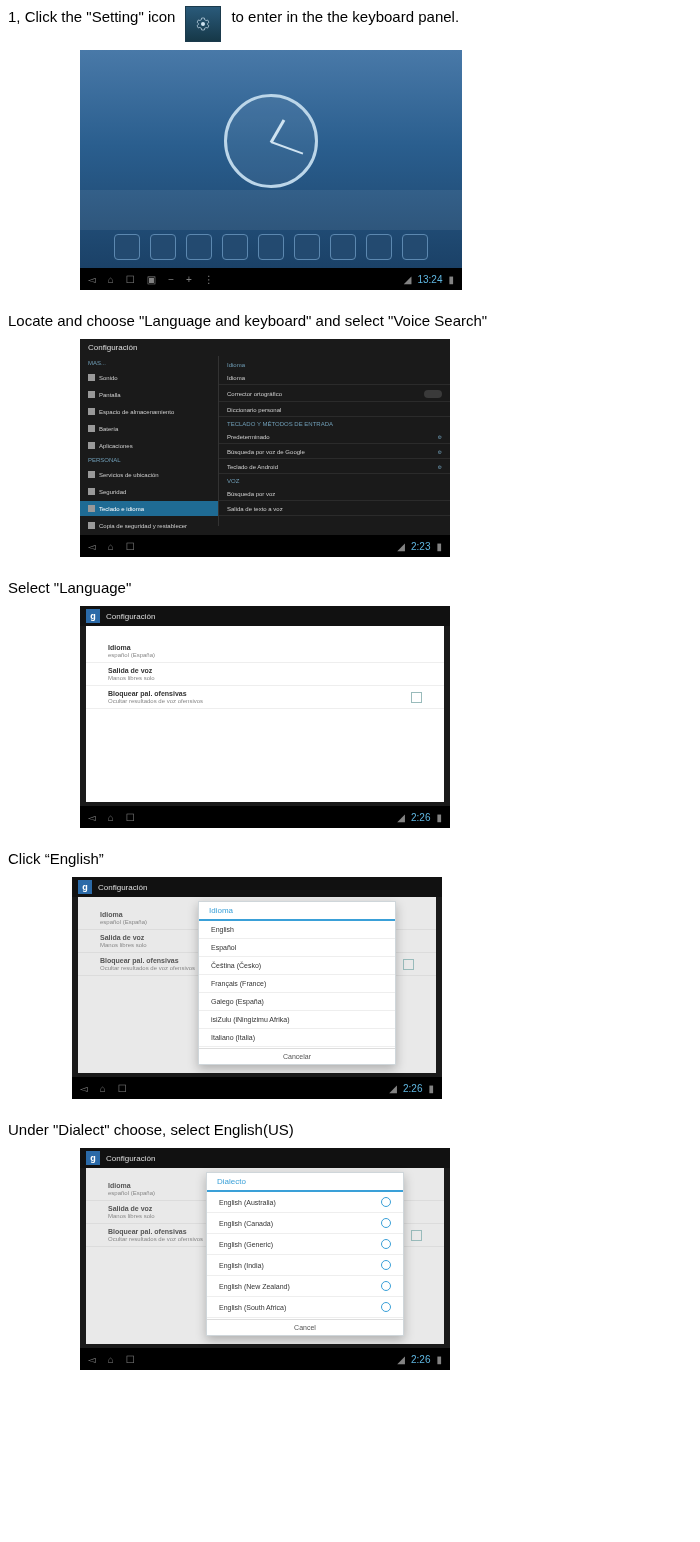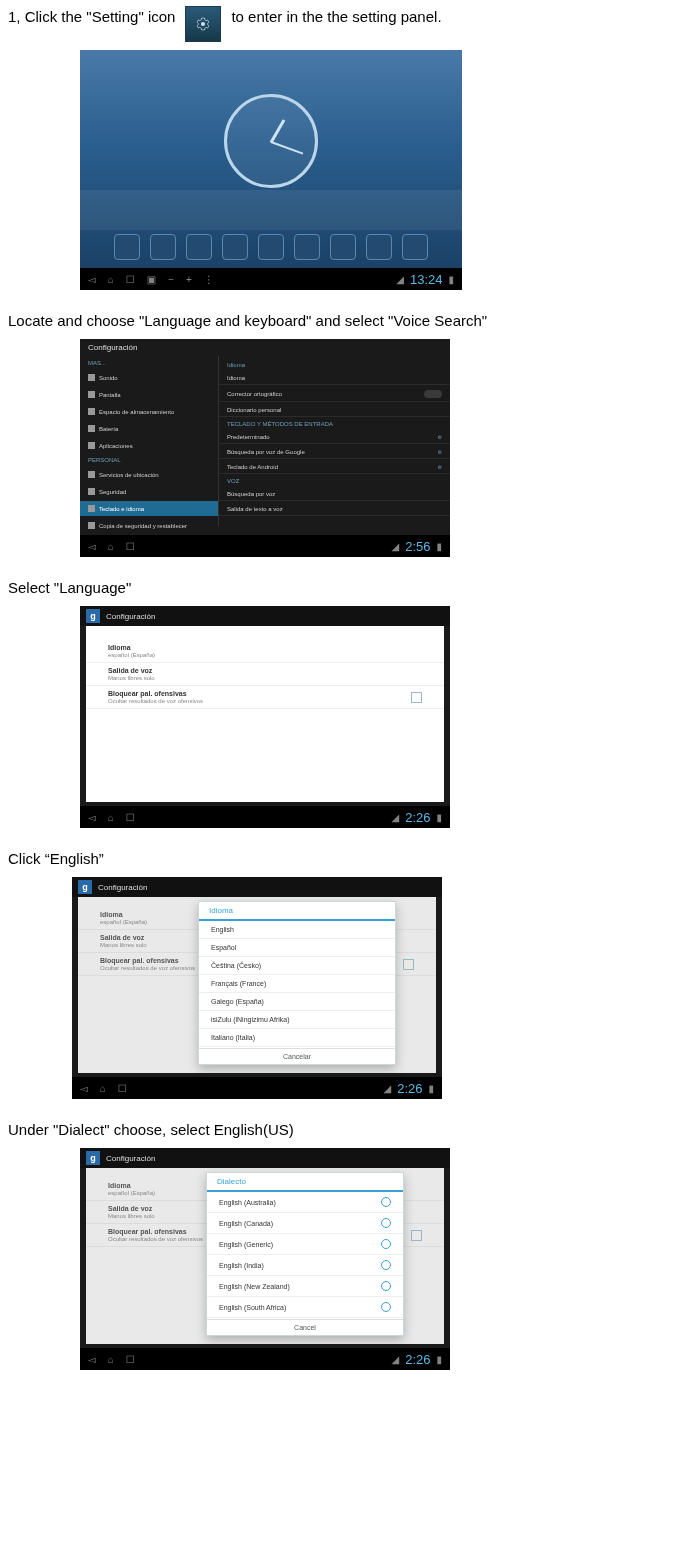--- a/index.html
+++ b/index.html
@@ -62,21 +62,21 @@
   }
   .dock-icon { width:24px; height:24px; background:#234a70; border:1px solid #5c88b0; border-radius:4px; }
   .home-ribbon { position:absolute; top:140px; left:0; right:0; height:40px; background:rgba(255,255,255,0.07); }
   .navbar {
     position:absolute; left:0; right:0; bottom:0; height:22px;
     background:#000; display:flex; align-items:center;
     padding:0 8px; box-sizing:border-box; gap:12px;
   }
   .navbar .glyph { opacity:.7; color:#bbb; font-size:10px; }
   .navbar .status { margin-left:auto; display:flex; gap:6px; align-items:center; }
-  .clock-txt { color:#5fb6e0; font-size:13px; }
+  .clock-txt { color:#5fb6e0; font-size:10px; }
   
   .settings-dark {
     width: 370px; height: 218px; background:#1a1a1a;
   }
   .sd-title { color:#ddd; font-size:8px; padding:4px 8px; }
   .sd-body { display:flex; height:170px; }
   .sd-left {
     width:138px; display:flex; flex-direction:column; gap:2px; padding:2px 0;
   }
   .sd-left .grp { color:#6f9db6; font-size:6px; padding:2px 8px; }
@@ -142,21 +142,21 @@
 <body>
 
 <div class="step-line">
   <span>1, Click the "Setting" icon</span>
   <span class="inline-icon">
     <svg viewBox="0 0 24 24" fill="#cfe3f1">
         <circle cx="12" cy="12" r="3"></circle>
         <path d="M19 12a7 7 0 0 0-.1-1l2-1.6-2-3.4-2.4 1a7 7 0 0 0-1.8-1L14 3h-4l-.7 2.9a7 7 0 0 0-1.8 1l-2.4-1-2 3.4L5 11a7 7 0 0 0 0 2l-2 1.6 2 3.4 2.4-1a7 7 0 0 0 1.8 1L10 21h4l.7-2.9a7 7 0 0 0 1.8-1l2.4 1 2-3.4-2-1.6A7 7 0 0 0 19 12z" fill="none" stroke="#cfe3f1" stroke-width="1"></path>
       </svg>
   </span>
-  <span>to enter in the the setting panel.</span>
+  <span>to enter in the the keyboard panel.</span>
 </div>
 
 <div class="shot">
   <div class="tablet home">
     <div class="home-clock"></div>
     <div class="home-ribbon"></div>
     <div class="dock">
       <div class="dock-icon"></div>
       <div class="dock-icon"></div>
       <div class="dock-icon"></div>
@@ -269,21 +269,21 @@
             <span>Salida de texto a voz</span>
           </div>
       </div>
     </div>
     <div class="navbar">
       <span class="glyph">◅</span>
       <span class="glyph">⌂</span>
       <span class="glyph">☐</span>
       <div class="status">
         <span class="glyph">◢</span>
-        <span class="clock-txt">2:56</span>
+        <span class="clock-txt">2:23</span>
         <span class="glyph">▮</span>
       </div>
     </div>
   </div>
 </div>
 
 <div class="instr">Select "Language"</div>
 
 <div class="shot">
   <div class="tablet vs">

